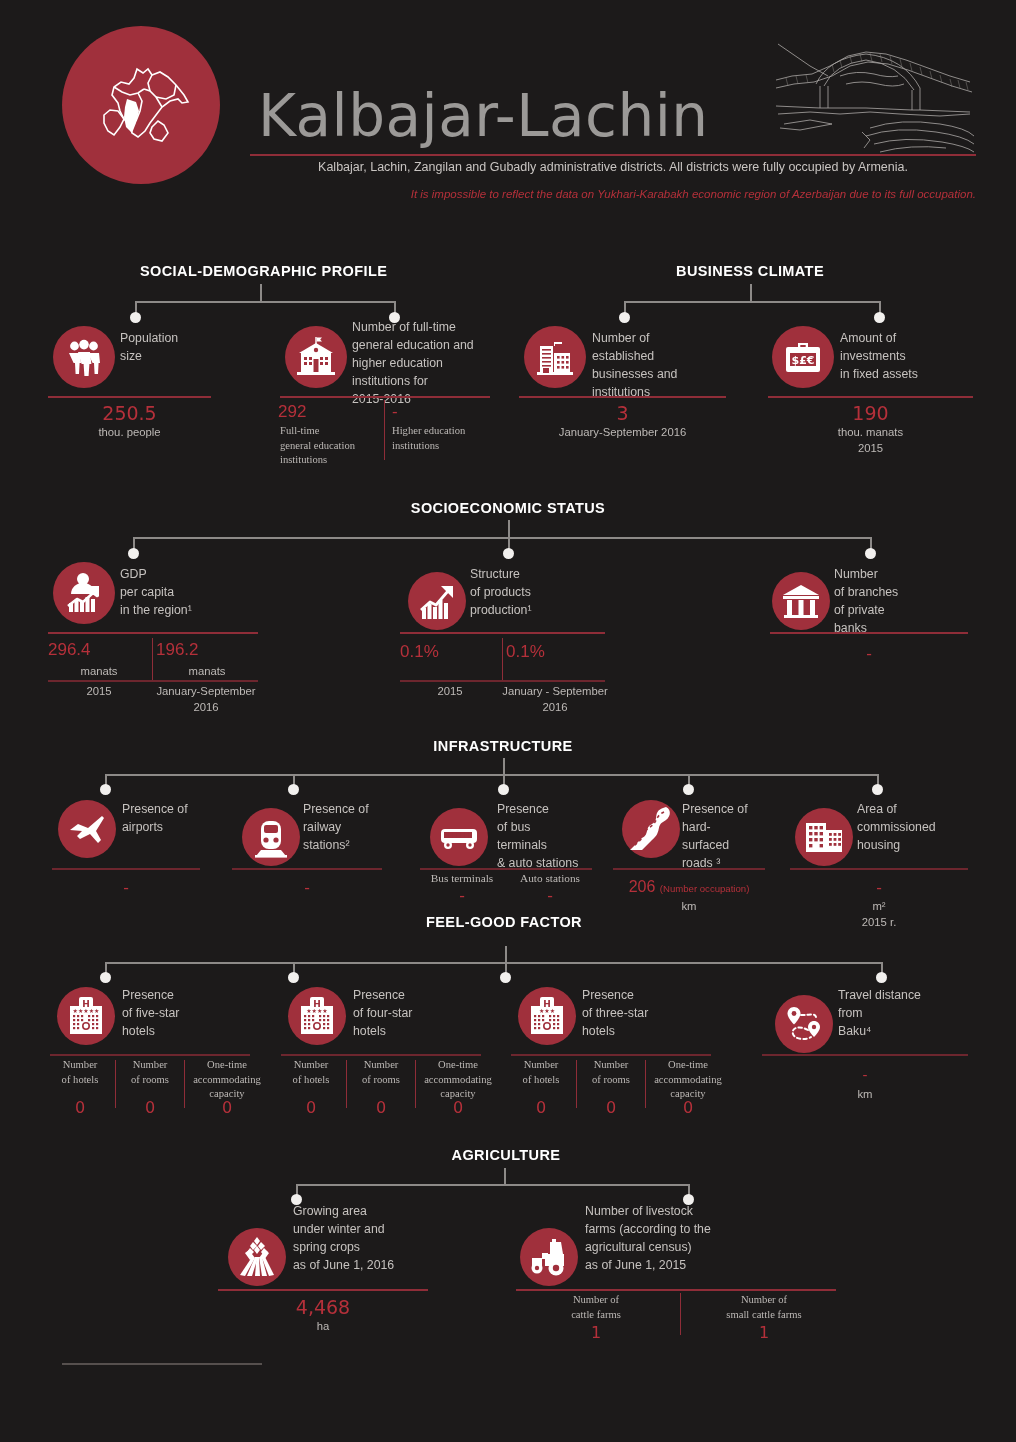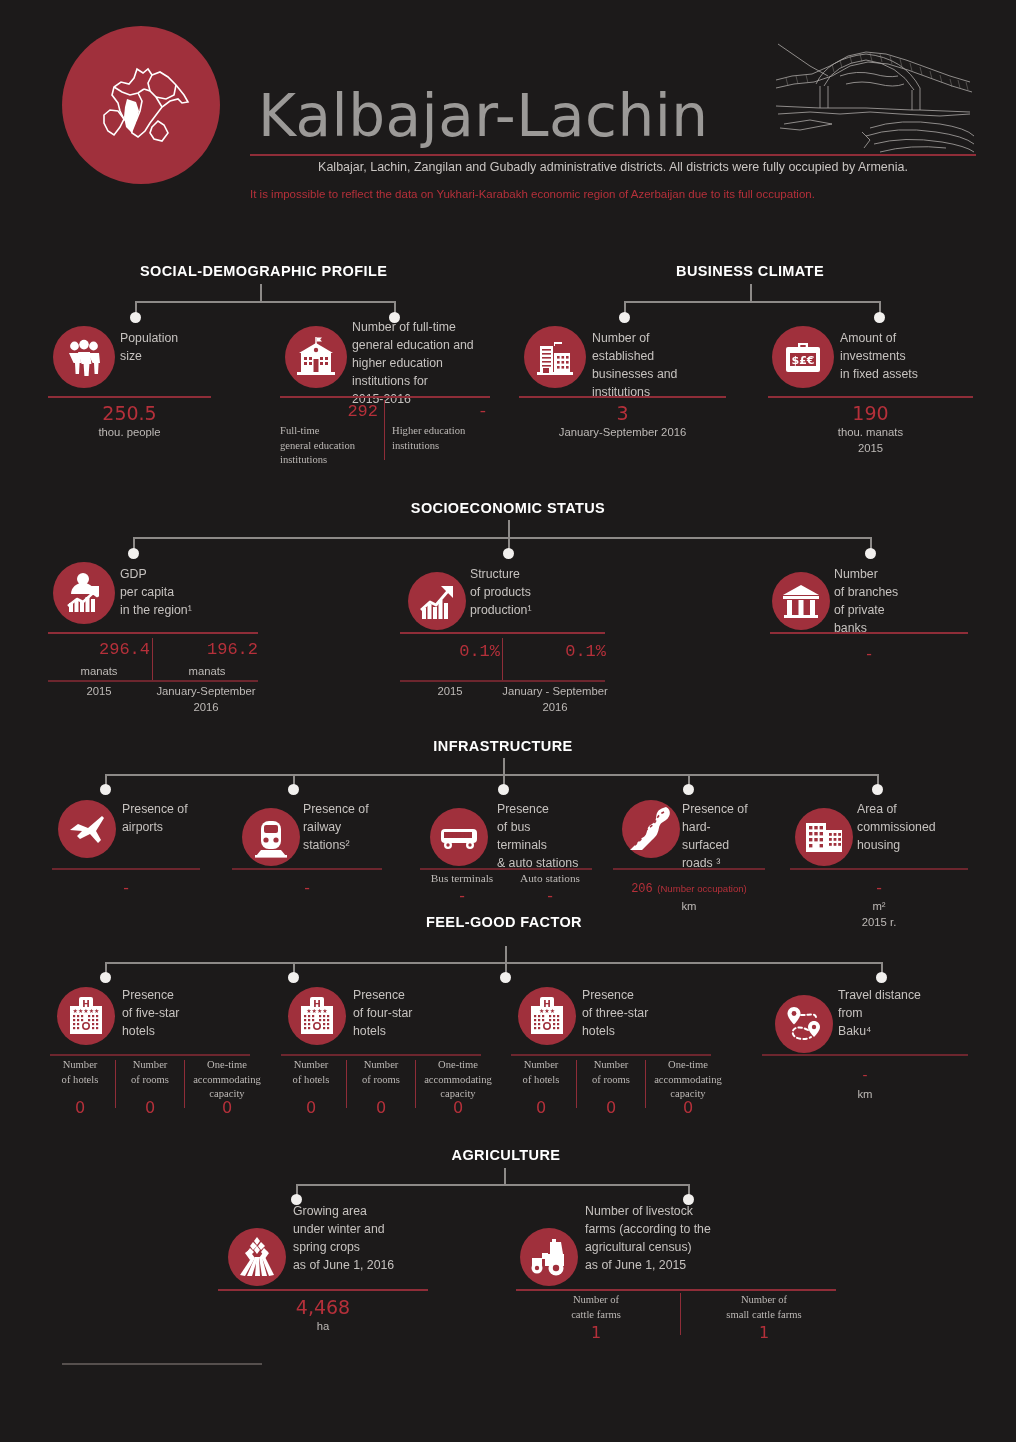--- a/index.html
+++ b/index.html
@@ -19,39 +19,39 @@
   }
   #hdr-map{ left:90px; top:55px; width:104px; height:100px; }
   #title{
     left:258px; top:82px; font-size:58px; letter-spacing:.5px;
     color:#9b9997; font-weight:400; white-space:nowrap;
     font-family:"DejaVu Sans", sans-serif;
   }
   #bridge{ left:770px; top:32px; width:206px; height:124px; }
   #hdr-rule{ left:250px; top:154px; width:726px; height:2px; background:#8f2d38; }
   #hdr-sub{ left:250px; top:160px; width:726px; text-align:center; font-size:12.5px; color:#c9c5c2; }
-  #hdr-warn{ left:250px; top:188px; width:726px; text-align:left; font-size:11.5px; color:#b5303a; }
+  #hdr-warn{ left:250px; top:188px; width:726px; text-align:right; font-size:11.5px; color:#b5303a;font-style:italic; }
 
   
   .sect-title{
     font-size:14.5px; font-weight:bold; color:#ffffff; letter-spacing:.4px;
     white-space:nowrap; text-align:center;
   }
 
   
   .conn-vert{ background:#8d8a88; width:1.5px; }
   .conn-horiz{ background:#8d8a88; height:1.5px; }
   .conn-dot{ width:11px; height:11px; border-radius:50%; background:#f2f0ee; }
 
   
   .icon-circle{ border-radius:50%; background:#a0303c; }
   .card-label{ font-size:12.3px; line-height:1.47; color:#c6c2bf; }
   .card-rule{ height:1.5px; background:#8f2d38; }
   .big-num{ font-size:19px; color:#b5303a; text-align:center; font-family:"DejaVu Sans",sans-serif; }
-  .mid-num{ font-size:17px; color:#b5303a; text-align:right; font-family:Liberation Mono, monospace; }
+  .mid-num{ font-size:17px; color:#b5303a; text-align:left; font-family:Liberation Sans, sans-serif; }
   .sm-num{ font-size:16px; color:#b5303a; text-align:center; font-family:"DejaVu Sans",sans-serif; }
   .unit{ font-size:11.3px; color:#bdb9b6; text-align:center; line-height:1.42; }
   .sub-head{ font-size:10.6px; color:#bdb9b6; text-align:center; line-height:1.38;font-family:Liberation Serif, serif; }
   .vsep{ width:1.2px; background:#8f2d38; }
   .dash{ color:#b5303a; text-align:center; font-size:17px; }
   .tiny-note{ font-size:9.6px; color:#b5303a; }
 
   
   #fn-rule{ left:62px; top:1363px; width:200px; height:1.5px; background:#56504e; }
   #footnotes{ left:70px; top:1372px; width:900px; font-size:11.2px; font-style:italic;
@@ -400,21 +400,21 @@
       <path d="M42 12 C33 16 36 22 28 27 C20 32 24 36 16 42 L11 47"></path>
     </g>
   </svg>
 </div>
 <div class="abs card-label" style="left:682px;top:800px;width:100px;white-space:pre-line">Presence of
 hard-
 surfaced
 roads ³</div>
 <div class="abs card-rule" style="left:613px;top:868px;width:152px;background:#6d262e"></div>
 <div class="abs" style="left:613px;top:878px;width:152px;text-align:center;white-space:nowrap">
-  <span class="mid-num" style="font-size:12px">206</span>
+  <span class="mid-num" style="font-size:16px">206</span>
   <span class="tiny-note">(Number occupation)</span>
 </div>
 <div class="abs unit" style="left:613px;top:898px;width:152px">km</div>
 
 <div class="abs icon-circle" style="left:795px;top:808px;width:58px;height:58px">
   <svg viewBox="0 0 58 58" width="58" height="58">
     <g fill="#ffffff">
       <rect x="11" y="15" width="20" height="29"></rect>
       <rect x="31" y="22" width="16" height="22"></rect>
       <g fill="#a0303c">

